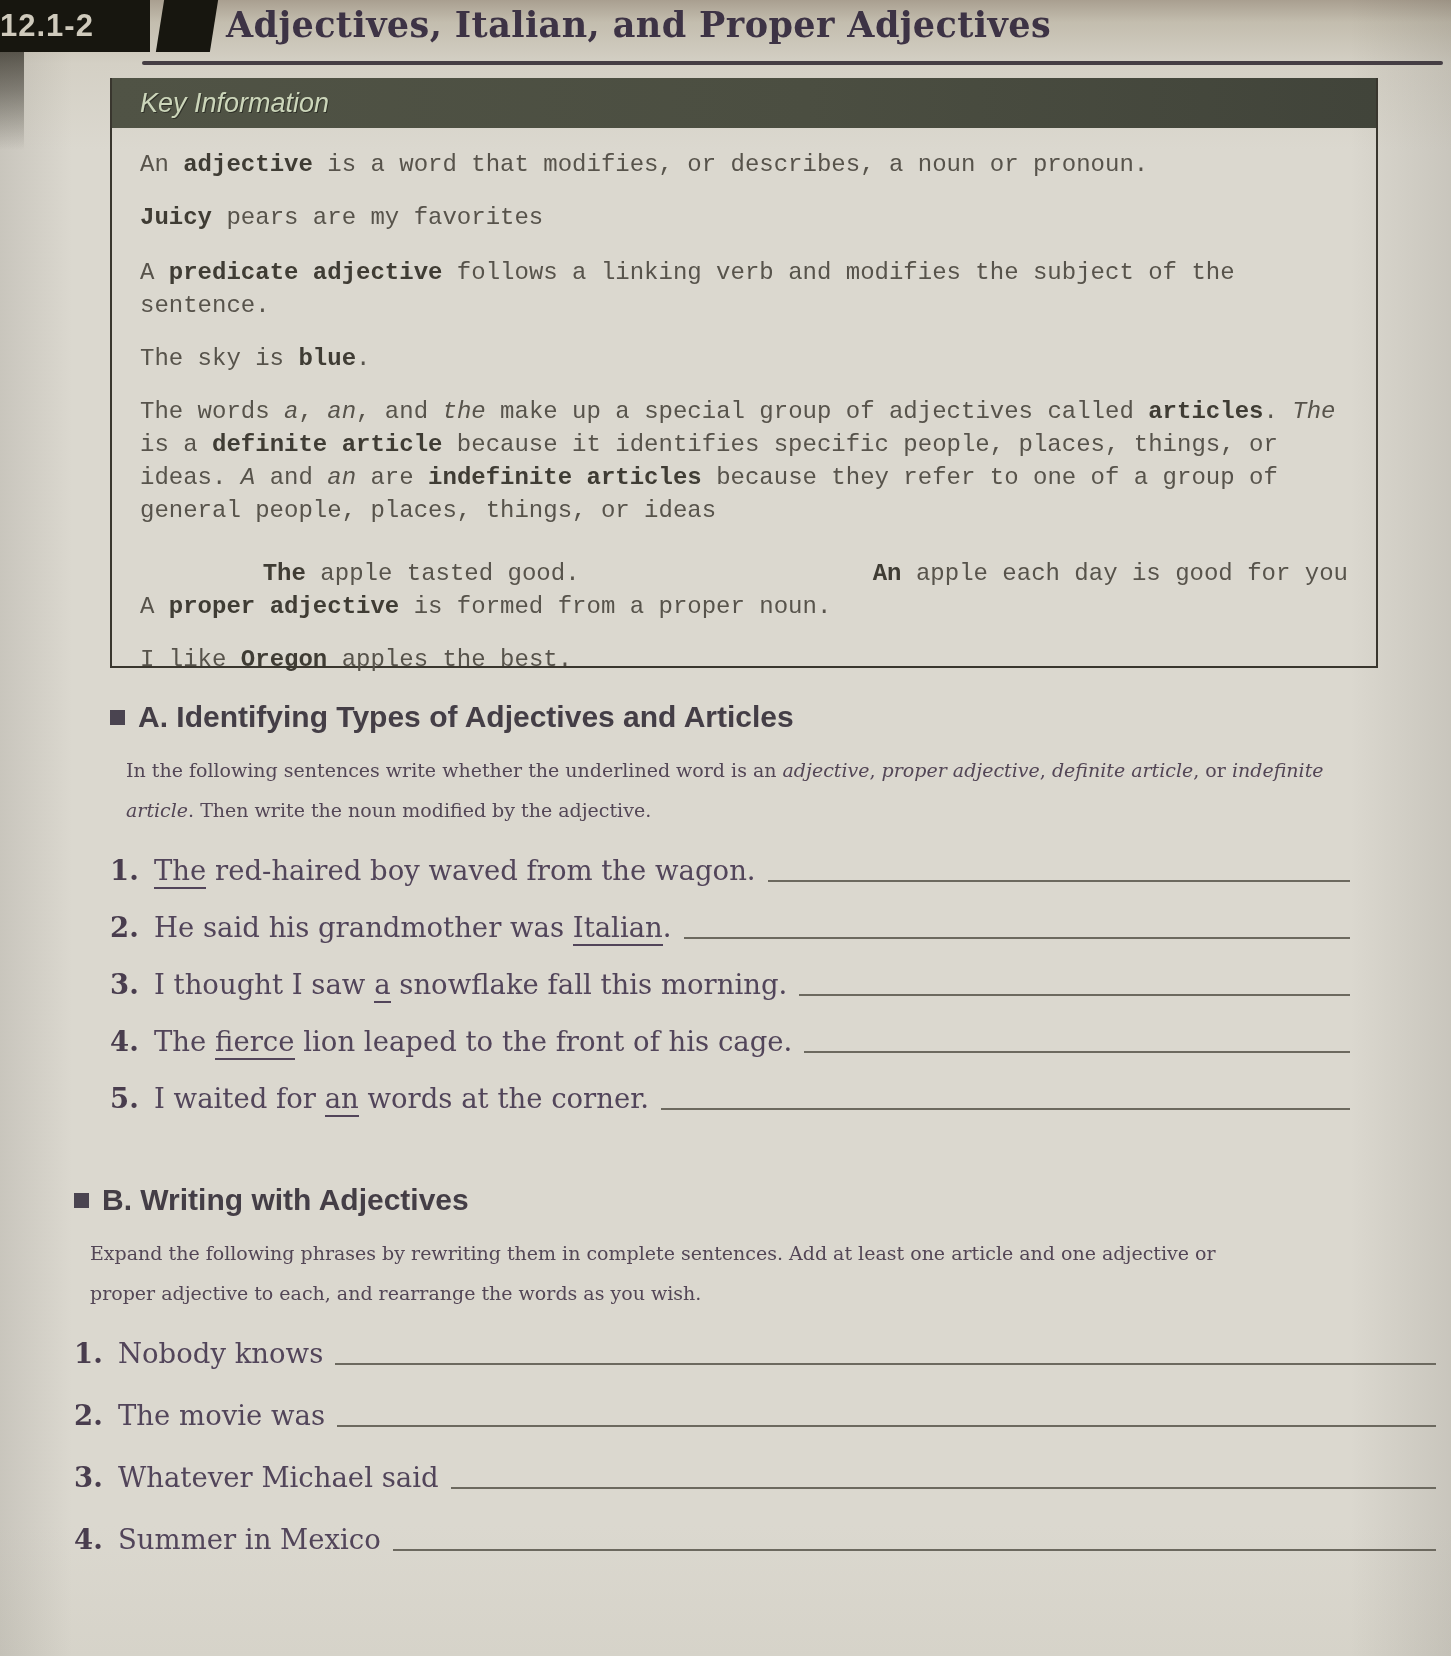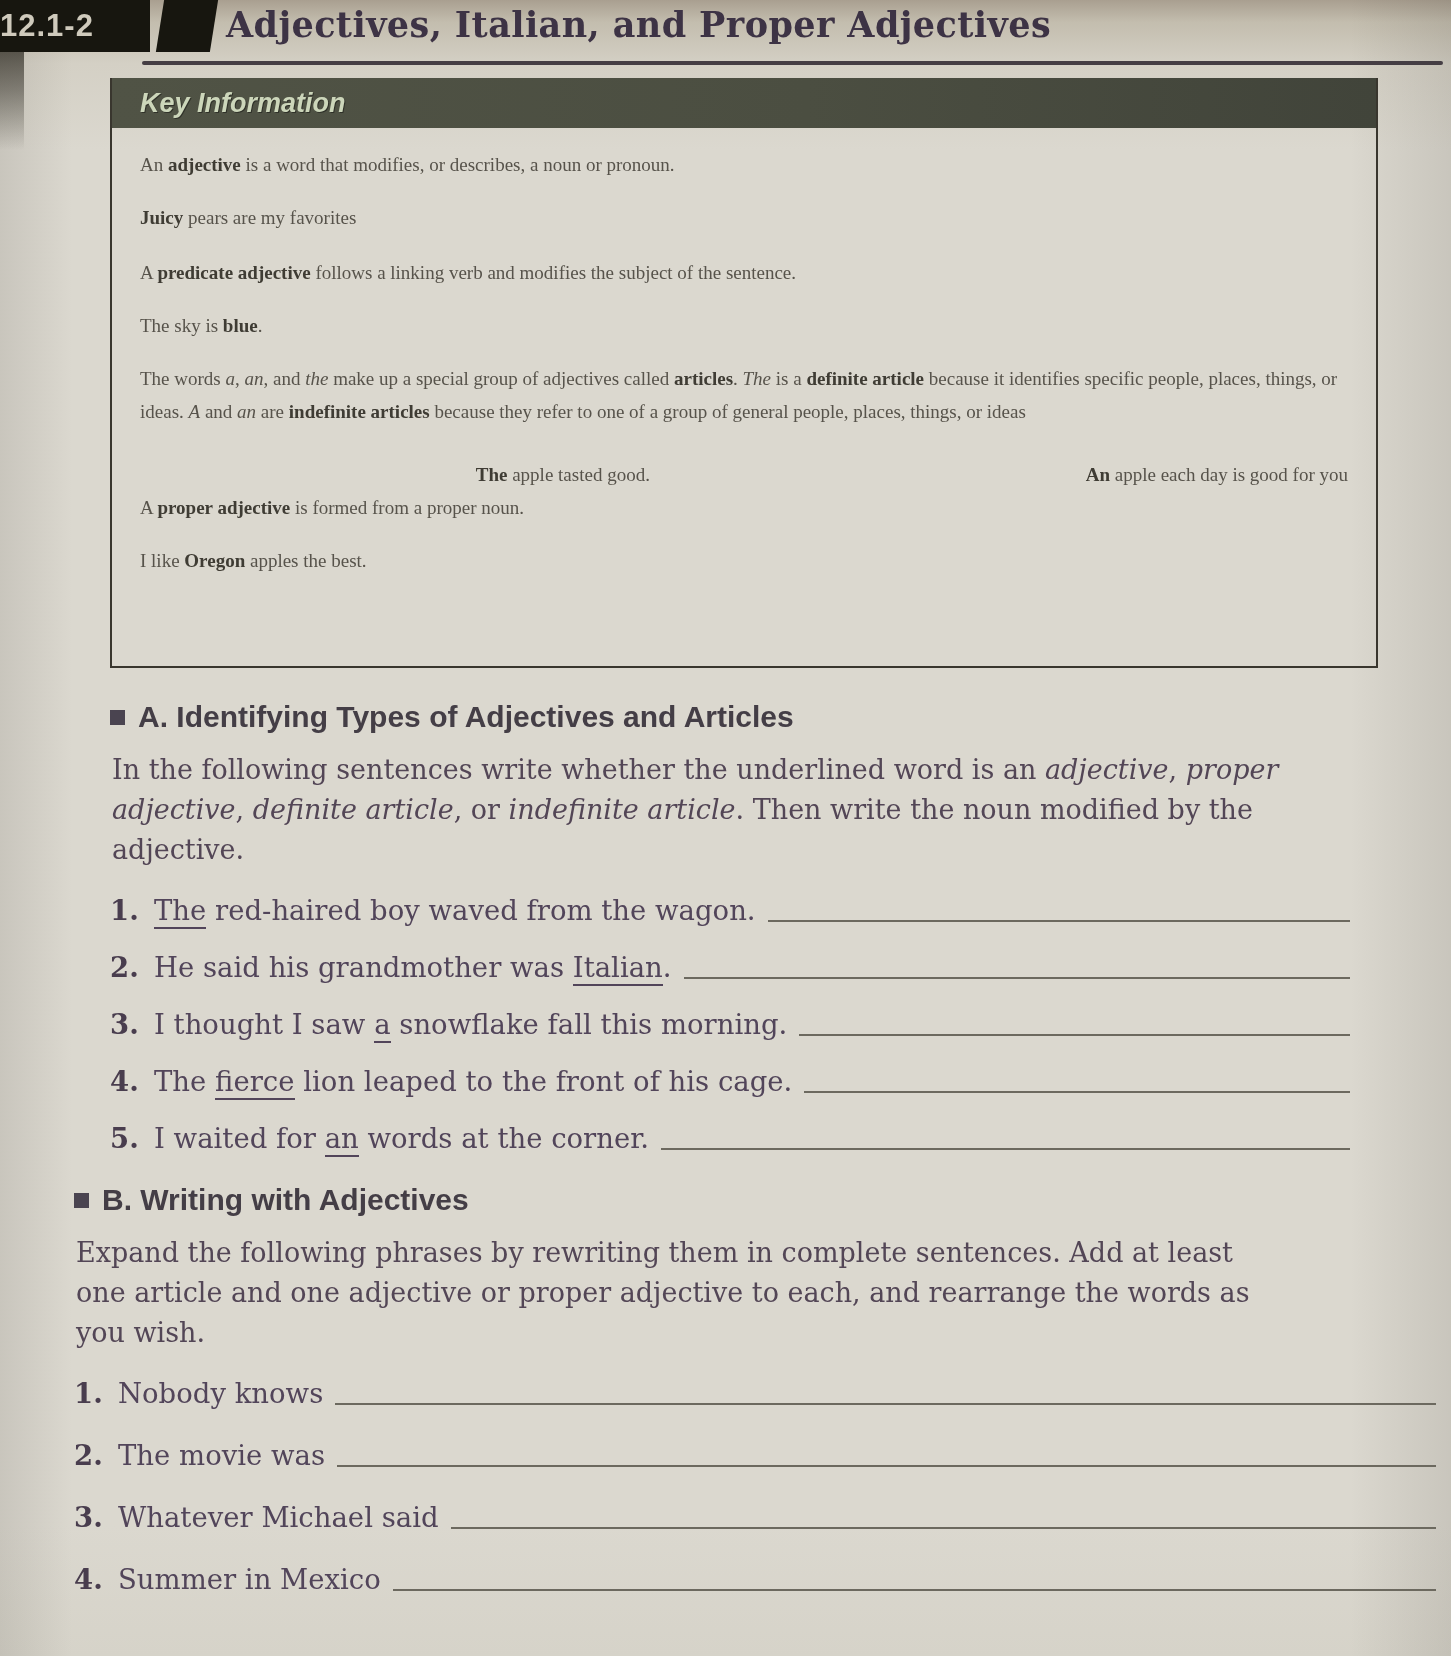--- a/index.html
+++ b/index.html
@@ -19,43 +19,43 @@
   .tab-notch{position:absolute;left:160px;top:0;width:54px;height:52px;background:#17160f;transform:skewX(-9deg);}
   .page-title{position:absolute;left:226px;top:4px;margin:0;font-size:35px;font-weight:bold;
     color:#3d3345;letter-spacing:.4px;font-family:"DejaVu Serif",serif;}
   .title-rule{position:absolute;left:142px;top:61px;width:1301px;height:4px;background:#453e44;border-radius:2px;}
   
   .key-info{position:absolute;left:110px;top:78px;width:1268px;height:590px;
     border-left:2px solid #39362e;border-right:2px solid #39362e;border-bottom:2px solid #39362e;
     box-sizing:border-box;}
   .ki-bar{height:50px;background:linear-gradient(90deg,#505345 0,#4b4e41 55%,#41443a 100%);
     display:flex;align-items:center;}
-  .ki-bar span{font-family:"Liberation Sans",sans-serif;font-weight:bold;font-style:italic;
+  .ki-bar span{font-family:"Liberation Sans",sans-serif;font-weight:normal;font-style:italic;
     font-size:27px;color:#ccd6ba;padding-left:28px;text-shadow:1px 1px 0 rgba(0,0,0,.4);}
-  .ki-body{padding:20px 28px 0 28px;font-family:Liberation Serif, serif;
-    font-size:19px;line-height:33px;color:#57534b;}
+  .ki-body{padding:20px 28px 0 28px;font-family:Liberation Mono, monospace;
+    font-size:24px;line-height:33px;color:#57534b;}
   .ki-body p{margin:0;}
   .ki-def{margin-bottom:20px !important;}
   .ki-ex{margin-left:52px;margin-bottom:22px !important;}
   .ki-ex2{margin-left:52px;margin-bottom:20px !important;}
   .ki-para{margin-bottom:30px !important;}
   .ki-ex-row{display:flex;justify-content:flex-end;}
   .ki-ex-row p{margin:0;}
   .ki-ex-row .left{margin-left:52px;width:610px;}
   .ki-body .b, .hd .b{font-weight:bold;color:#3f3c34;}
   .ki-body .i{font-style:italic;}
   
   .section{position:absolute;}
   .sec-a{left:110px;top:700px;width:1240px;}
   .sec-b{left:74px;top:1183px;width:1362px;}
   .hd{display:flex;align-items:center;margin:0 0 16px 0;font-family:"Liberation Sans",sans-serif;
     font-weight:bold;font-size:30px;color:#443e46;}
   .sq{width:15px;height:15px;background:#4a4450;margin-right:13px;flex:0 0 auto;}
   
-  .instructions{margin:2px;font-size:27px;line-height:40px;color:#534656;}
+  .instructions{margin:16px;font-size:19px;line-height:40px;color:#534656;}
   .sec-a .instructions{width:1235px;}
   .sec-b .instructions{width:1180px;}
   .instructions .i{font-style:italic;}
   .items{margin-top:24px;}
   .item{display:flex;align-items:baseline;margin-bottom:25px;font-size:27.5px;color:#50435305;color:#52455a;}
   .num{font-weight:bold;flex:0 0 44px;color:#493d4e;}
   .sentence{white-space:nowrap;}
   .sentence .u{border-bottom:2px solid #52455a;padding-bottom:1px;}
   .blank{flex:1 1 auto;border-bottom:2px solid #6c695f;align-self:stretch;margin-left:12px;
     transform:translateY(-4px);}

